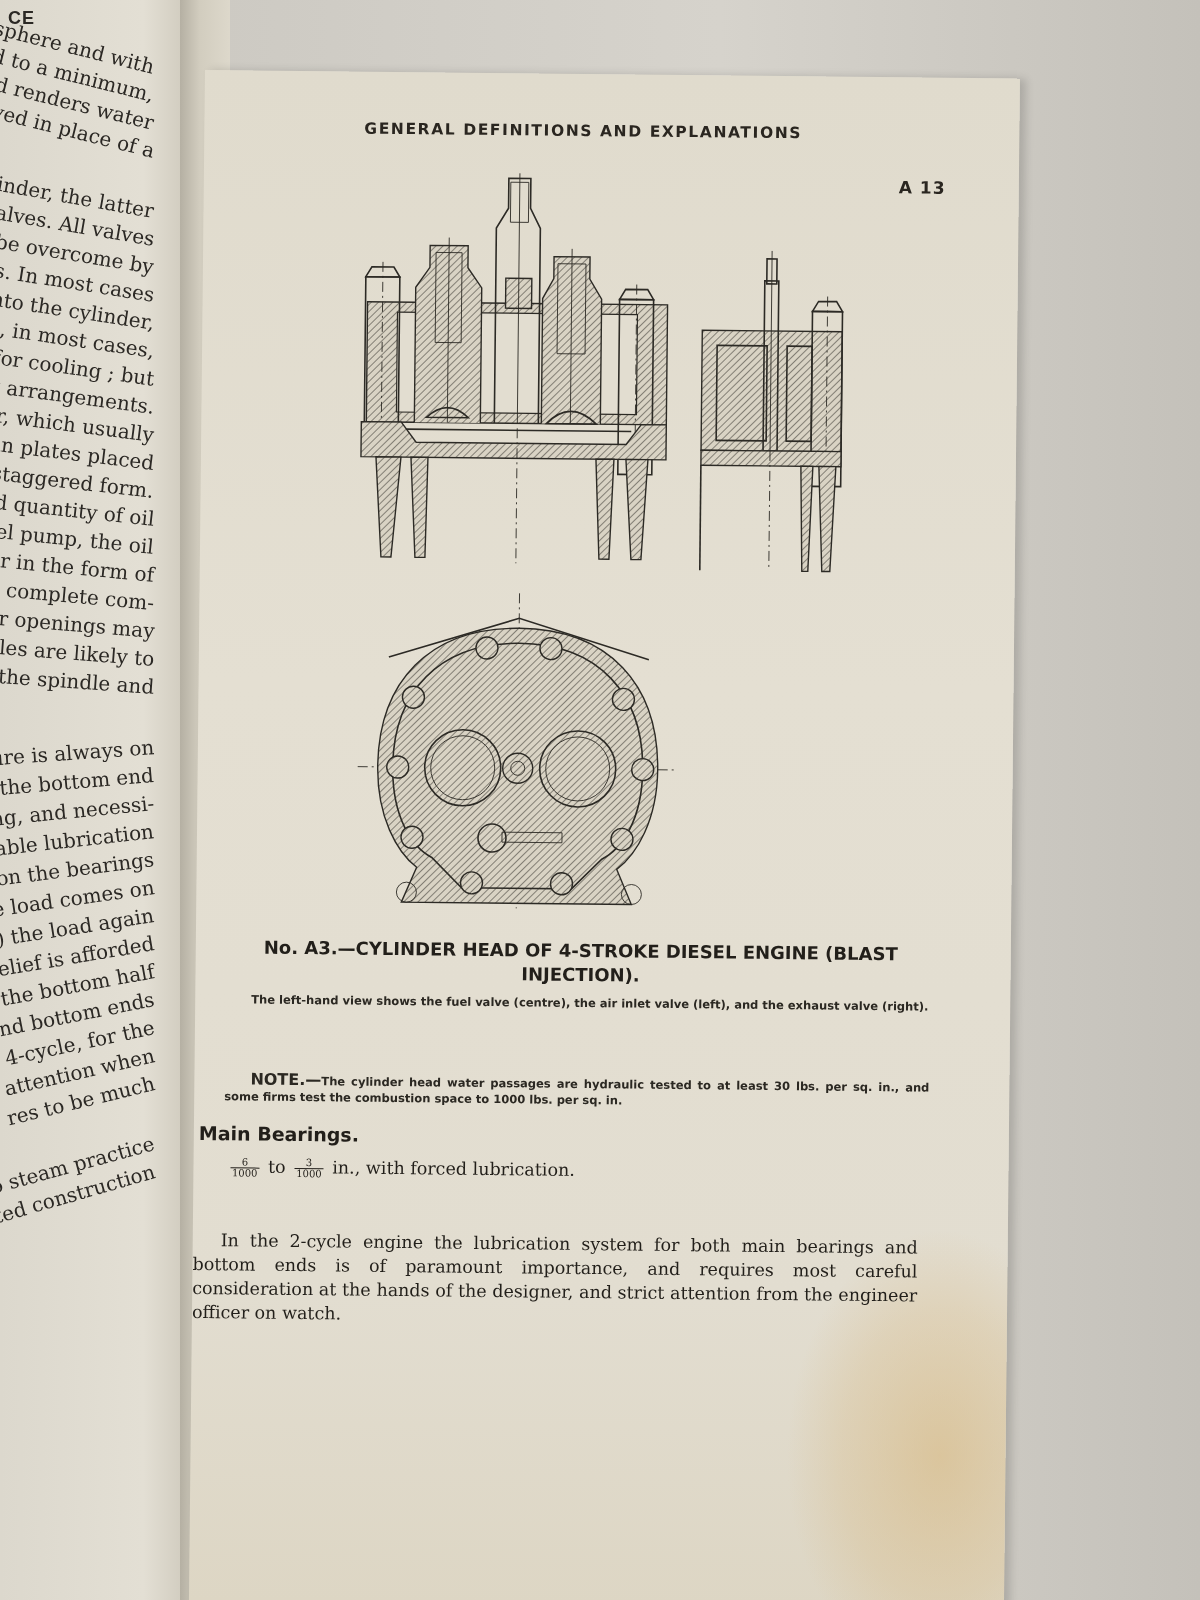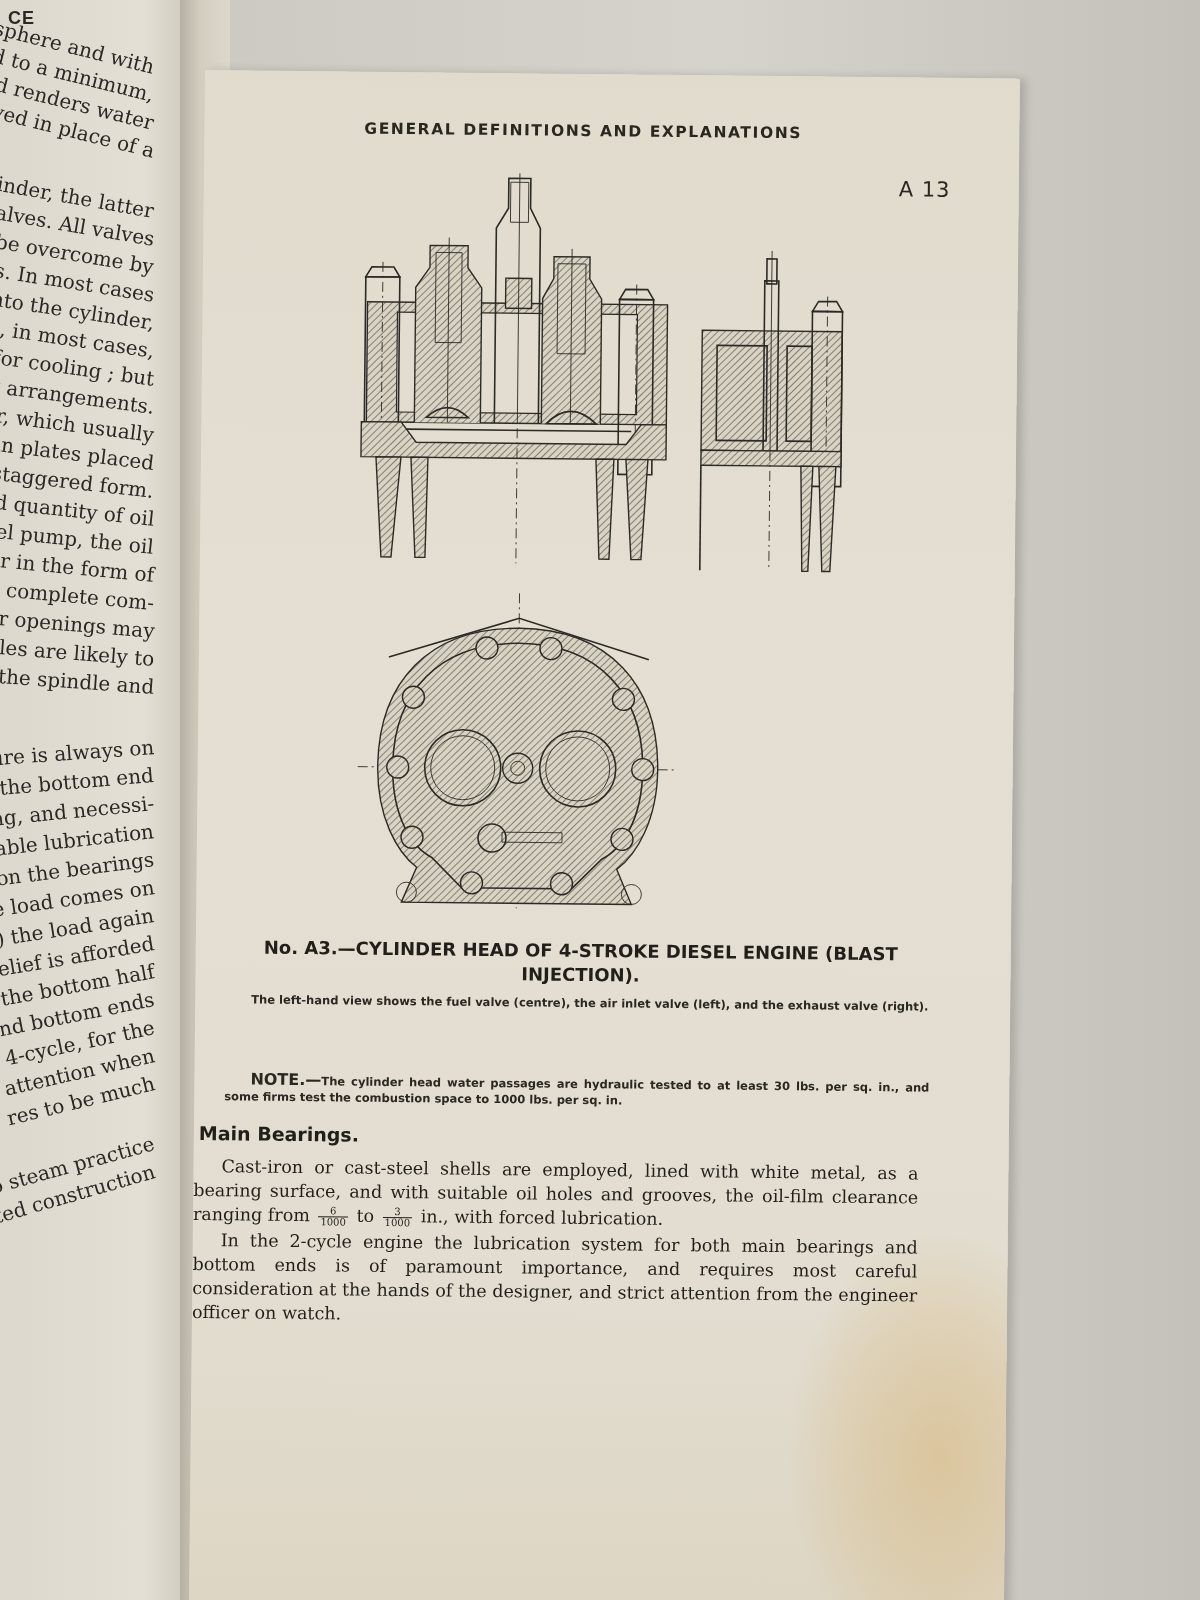--- a/index.html
+++ b/index.html
@@ -39,21 +39,21 @@
   .stain {
     position:absolute; right:0px; top:1150px; width:220px; height:380px;
     background:radial-gradient(ellipse at 70% 60%, rgba(214,180,120,0.55) 0%, rgba(214,180,120,0.25) 45%, rgba(214,180,120,0) 70%);
   }
   .running-head {
     position:absolute; left:160px; top:48px; width:600px;
     font-weight:bold; font-size:15.5px; letter-spacing:1.6px; color:#2a2620;
   }
   .page-number {
     position:absolute; left:695px; top:100px;
-    font-weight:normal; font-size:21px; letter-spacing:1px; color:#2a2620;
+    font-weight:bold; font-size:17px; letter-spacing:1px; color:#2a2620;
   }
   .figure-area { position:absolute; left:140px; top:95px; width:560px; height:740px; }
   .caption-title {
     position:absolute; left:35px; top:865px; width:700px;
     font-weight:bold; font-size:18px; color:#221f1a; text-align:center; line-height:24px;
   }
   .caption-para {
     position:absolute; left:30px; width:705px;
     font-size:11.5px; font-weight:bold; color:#2b2822; line-height:16px; text-align:justify;
   }
@@ -238,21 +238,21 @@
   <div class="caption-para" style="top:961px;">
     <span class="indent"></span>
   </div>
   <div class="caption-para" style="top:1001px;">
     <span class="indent"></span><span class="note-label">NOTE.—</span><span>The cylinder head water passages are hydraulic tested to at least 30 lbs. per sq. in., and some firms test the combustion space to 1000 lbs. per sq. in.</span>
   </div>
 
   <div class="section-heading">Main Bearings.</div>
 
   <div class="body-text" style="top:1084px;">
-    <span class="indent" style="display:inline-block;width:28px;"></span><span>Cast-iron or cast-steel shells are employed, lined with white metal, as a bearing surface, and with suitable oil holes and grooves, the oil-film clearance ranging from</span>
+    <span class="indent" style="display:inline-block;width:28px;"></span>
     <span class="frac"><span class="num">6</span><span class="den">1000</span></span>
     <span>to</span>
     <span class="frac"><span class="num">3</span><span class="den">1000</span></span>
     <span>in., with forced lubrication.</span>
   </div>
   <div class="body-text" style="top:1158px;">
     <span style="display:inline-block;width:28px;"></span><span>In the 2-cycle engine the lubrication system for both main bearings and bottom ends is of paramount importance, and requires most careful consideration at the hands of the designer, and strict attention from the engineer officer on watch.</span>
   </div>
 </div>
 

